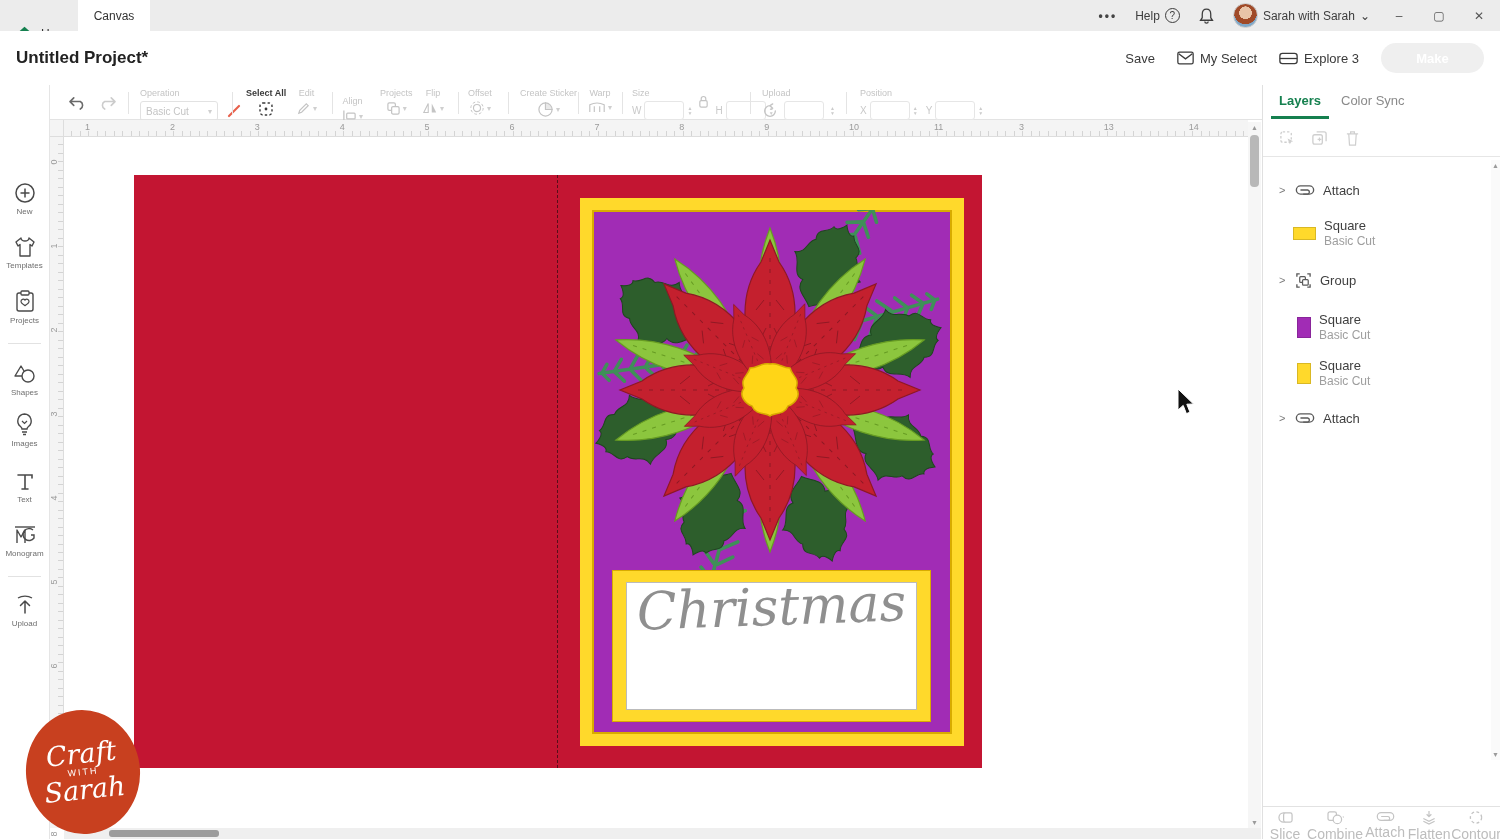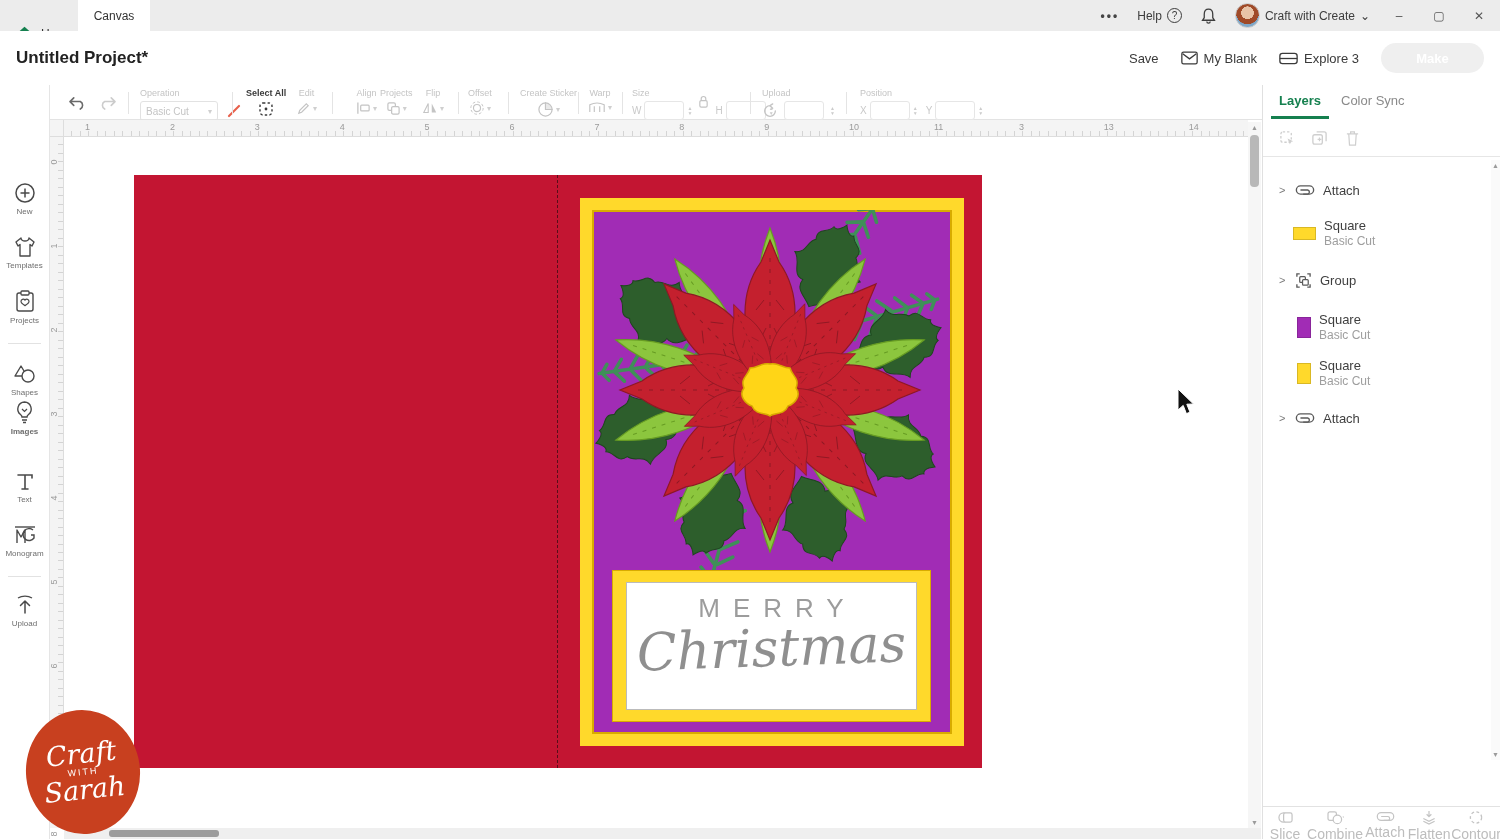--- a/index.html
+++ b/index.html
@@ -123,39 +123,39 @@
     <span class="tb-item">
       <span>Help</span>
       <span class="qmark">?</span>
     </span>
     <svg class="ic" width="17" height="18" viewBox="0 0 20 20">
         <path d="M10 2 C6.5 2 5 5 5 8 L5 12 L3 15 L17 15 L15 12 L15 8 C15 5 13.5 2 10 2 Z" fill="none" stroke="#3d3d3d" stroke-width="1.5"></path>
         <path d="M8 16.5 a2 2 0 0 0 4 0" fill="none" stroke="#3d3d3d" stroke-width="1.5"></path>
       </svg>
     <span class="tb-item">
       <span class="avatar"></span>
-      <span>Craft with Create</span>
+      <span>Sarah with Sarah</span>
       <span>⌄</span>
     </span>
     <span class="winbtn">–</span>
     <span class="winbtn">▢</span>
     <span class="winbtn">✕</span>
   </div>
 </div>
 
 <div id="header" class="abs">
   <div id="project-title" class="abs">Untitled Project*</div>
   <div id="header-right" class="abs">
     <span class="hdr-link">Save</span>
     <span class="hdr-link">
       <svg class="ic" width="17" height="14" viewBox="0 0 20 16">
           <rect x="1" y="1" width="18" height="14" rx="2" fill="none" stroke="#3a3a3a" stroke-width="1.5"></rect>
           <path d="M2 3 L10 9 L18 3" fill="none" stroke="#3a3a3a" stroke-width="1.5"></path>
         </svg>
-      <span>My Blank</span>
+      <span>My Select</span>
     </span>
     <span class="hdr-link">
       <svg class="ic" width="19" height="13" viewBox="0 0 22 14">
           <rect x="1" y="1" width="20" height="12" rx="3" fill="none" stroke="#3a3a3a" stroke-width="1.5"></rect>
           <line x1="1" y1="7" x2="21" y2="7" stroke="#3a3a3a" stroke-width="1.5"></line>
         </svg>
       <span>Explore 3</span>
     </span>
     <button id="make-btn">Make</button>
   </div>
@@ -199,21 +199,21 @@
     <div class="tlabel center">Edit</div>
     <div class="ticonbtn">
         <svg class="ic" width="15" height="15" viewBox="0 0 16 16">
           <path d="M3 13 L4 10 L11 3 L13 5 L6 12 Z" fill="none" stroke="#c4c4c4" stroke-width="1.3"></path>
         </svg>
         <span class="caret">▾</span>
       </div>
   </div>
   <div class="tsep" style="left:282px;"></div>
 
-  <div class="tgroup" style="left:306px;">
+  <div class="tgroup" style="left:292px;margin-top:8px;">
     <div class="tlabel center">Align</div>
     <div class="ticonbtn">
         <svg class="ic" width="15" height="14" viewBox="0 0 16 14">
           <line x1="2" y1="1" x2="2" y2="13" stroke="#c4c4c4" stroke-width="1.4"></line>
           <rect x="5" y="4" width="9" height="6" rx="1" fill="none" stroke="#c4c4c4" stroke-width="1.3"></rect>
         </svg>
         <span class="caret">▾</span>
       </div>
   </div>
   <div class="tgroup" style="left:330px;">
@@ -359,21 +359,21 @@
     <div class="lbl">Projects</div>
   </div>
   <div class="sb-div" style="top:258px;"></div>
   <div class="sb-item" style="top:278px;">
     <svg class="ic" width="24" height="22" viewBox="0 0 24 22" style="margin:0 auto;">
         <path d="M8 3 L14 13 L2 13 Z" fill="none" stroke="#4a4a4a" stroke-width="1.4" stroke-linejoin="round"></path>
         <circle cx="15" cy="13" r="6" fill="#fff" stroke="#4a4a4a" stroke-width="1.4"></circle>
       </svg>
     <div class="lbl">Shapes</div>
   </div>
-  <div class="sb-item" style="top:316px;font-weight:bold;">
+  <div class="sb-item" style="top:328px;">
     <svg class="ic" width="19" height="23" viewBox="0 0 19 23" style="margin:0 auto;">
         <path d="M9.5 1 a7 7 0 0 1 4 12.5 c-1 .8-1.5 1.5-1.5 2.5 l-5 0 c0-1-.5-1.7-1.5-2.5 A7 7 0 0 1 9.5 1 Z" fill="none" stroke="#4a4a4a" stroke-width="1.4"></path>
         <path d="M7 19 L12 19 M8 21.5 L11 21.5" stroke="#4a4a4a" stroke-width="1.3"></path>
         <path d="M7 8 l2.5 2.5 L12 8" fill="none" stroke="#4a4a4a" stroke-width="1.2"></path>
       </svg>
     <div class="lbl">Images</div>
   </div>
   <div class="sb-item" style="top:387px;">
     <svg class="ic" width="20" height="20" viewBox="0 0 20 20" style="margin:0 auto;">
         <path d="M3 3 L17 3 L17 6 M10 3 L10 17 M7 17 L13 17" fill="none" stroke="#4a4a4a" stroke-width="1.6" stroke-linecap="round"></path>
@@ -501,21 +501,20 @@
         <use href="#petal" transform="rotate(247 178 180) translate(178 180) scale(0.62)"></use>
         <use href="#petal" transform="rotate(292 178 180) translate(178 180) scale(0.62)"></use>
         <use href="#petal" transform="rotate(337 178 180) translate(178 180) scale(0.62)"></use>
       </g>
 
       <path d="M178,154 C186,152 190,158 198,158 C200,166 208,168 204,178 C210,186 202,194 196,196 C192,206 182,202 178,206 C174,202 164,206 160,196 C154,194 146,186 152,178 C148,168 156,166 158,158 C166,158 170,152 178,154 Z" fill="#ffd517" stroke="#d8a900" stroke-width="1.5"></path>
     </svg>
 
     <div id="msg-mat" class="abs" style="background: rgb(255, 217, 43);">
       <div id="msg-white">
-        <div id="msg-merry">MERRY</div>
         <div id="msg-christmas">Christmas</div>
       </div>
     </div>
   </div>
 
   <div id="vscroll" class="abs">
     <span class="scroll-arrow" style="top:2px;">▲</span>
     <div class="thumb"></div>
     <span class="scroll-arrow" style="bottom:2px;">▼</span>
   </div>

